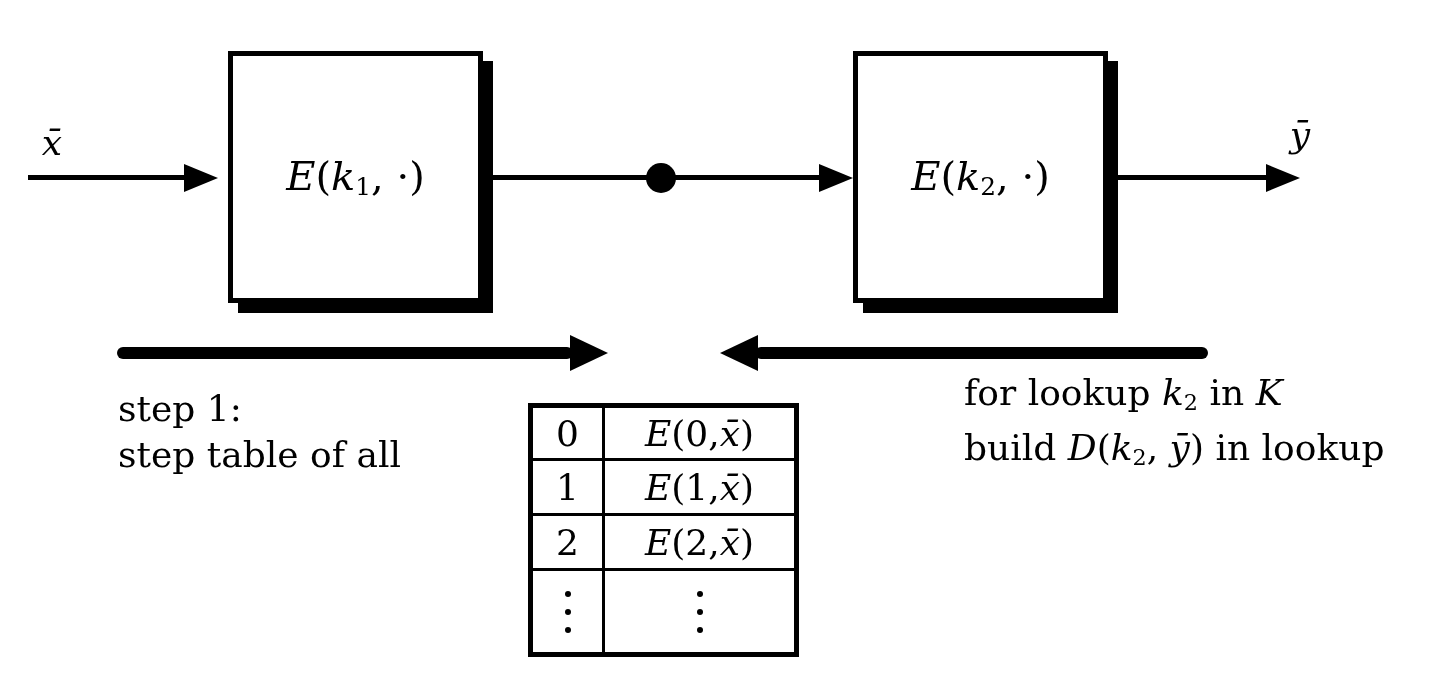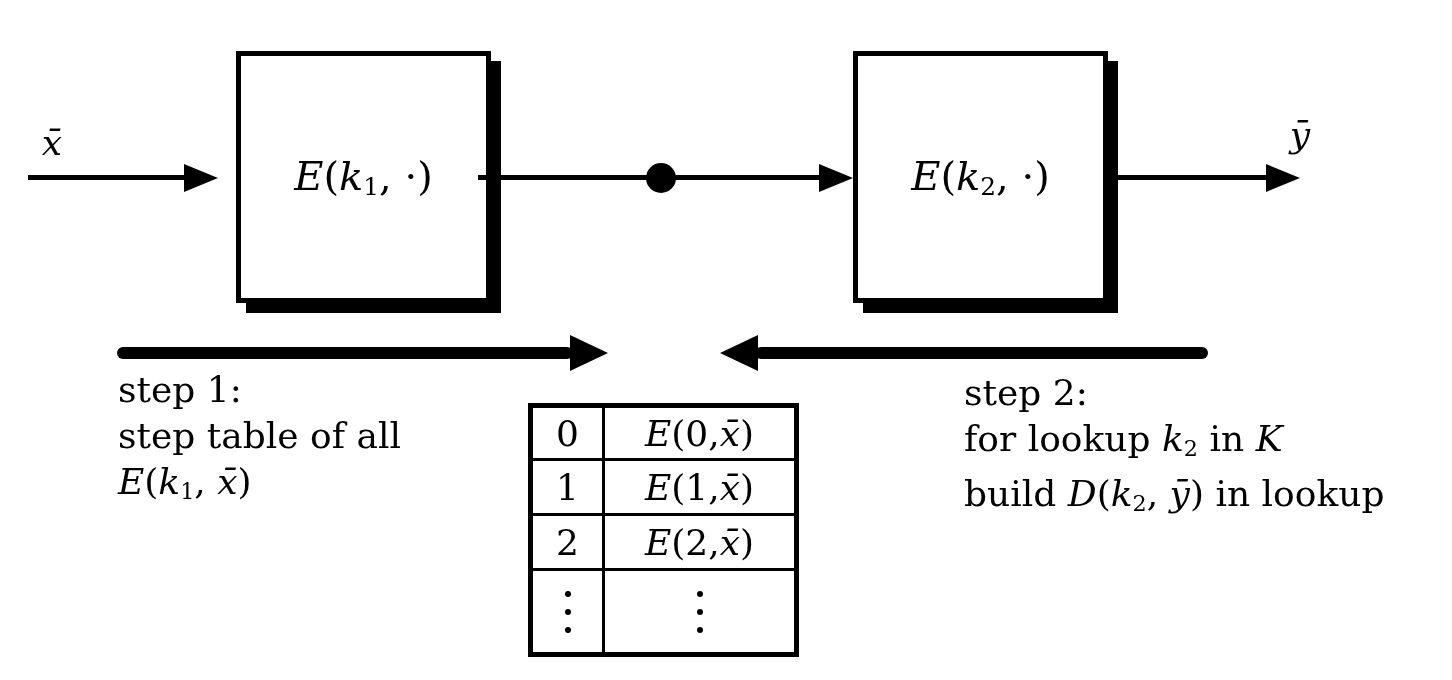--- a/index.html
+++ b/index.html
@@ -23,21 +23,21 @@
     width: 255px;
     height: 252px;
     box-sizing: border-box;
     border: 5px solid #000;
     background: #fff;
     box-shadow: 10px 10px 0 0 #000;
     display: flex;
     align-items: center;
     justify-content: center;
   }
-  .enc-box.box1 { left: 236px; top: 51px; }
+  .enc-box.box1 { left: 228px; top: 51px; }
   .enc-box.box2 { left: 853px; top: 51px; text-align: right; }
   .box-label {
     font-size: 40px;
     white-space: nowrap;
   }
 
   
   .sig-line {
     position: absolute;
     height: 5px;
@@ -99,21 +99,21 @@
   .thick-head.to-right { left: 570px; border-left: 38px solid #000; }
   .thick-head.to-left  { left: 720px; border-right: 38px solid #000; }
 
   
   .step-text {
     position: absolute;
     font-size: 36px;
     line-height: 46px;
     white-space: nowrap;
   }
-  .step-text.s1 { left: 118px; top: 367px; }
+  .step-text.s1 { left: 118px; top: 386px; }
   .step-text.s2 { left: 964px; top: 370px; }
 
   .seg-rm  { font-style: normal; }
   .seg-it  { font-style: italic; }
   .seg-cal { font-style: italic; }
   .seg-sub {
     font-style: normal;
     font-size: 0.62em;
     vertical-align: -0.22em;
   }
@@ -185,25 +185,23 @@
 
   <div class="thick-shaft left"></div>
   <div class="thick-head to-right"></div>
 
   <div class="thick-head to-left"></div>
   <div class="thick-shaft right"></div>
 
   <div class="step-text s1">
     <div><span class="seg-rm">step 1:</span></div>
     <div><span class="seg-rm">step table of all</span></div>
-    <div><span class="seg-it">E</span><span class="seg-rm">(</span><span class="seg-it">k</span><span class="seg-sub">1</span><span class="seg-rm">, </span><span class="seg-it">x̄</span><span class="seg-rm">)</span></div>
   </div>
 
   <div class="step-text s2">
-    <div><span class="seg-rm">step 2:</span></div>
     <div><span class="seg-rm">for lookup </span><span class="seg-it">k</span><span class="seg-sub">2</span><span class="seg-rm"> in </span><span class="seg-cal">K</span></div>
     <div><span class="seg-rm">build </span><span class="seg-it">D</span><span class="seg-rm">(</span><span class="seg-it">k</span><span class="seg-sub">2</span><span class="seg-rm">, </span><span class="seg-it">ȳ</span><span class="seg-rm">) in lookup</span></div>
   </div>
 
   <div class="lookup-table">
     <div class="t-row r0">
       <div class="t-cell key">
           <span class="seg-rm">0</span>
         </div>
       <div class="t-cell value">

